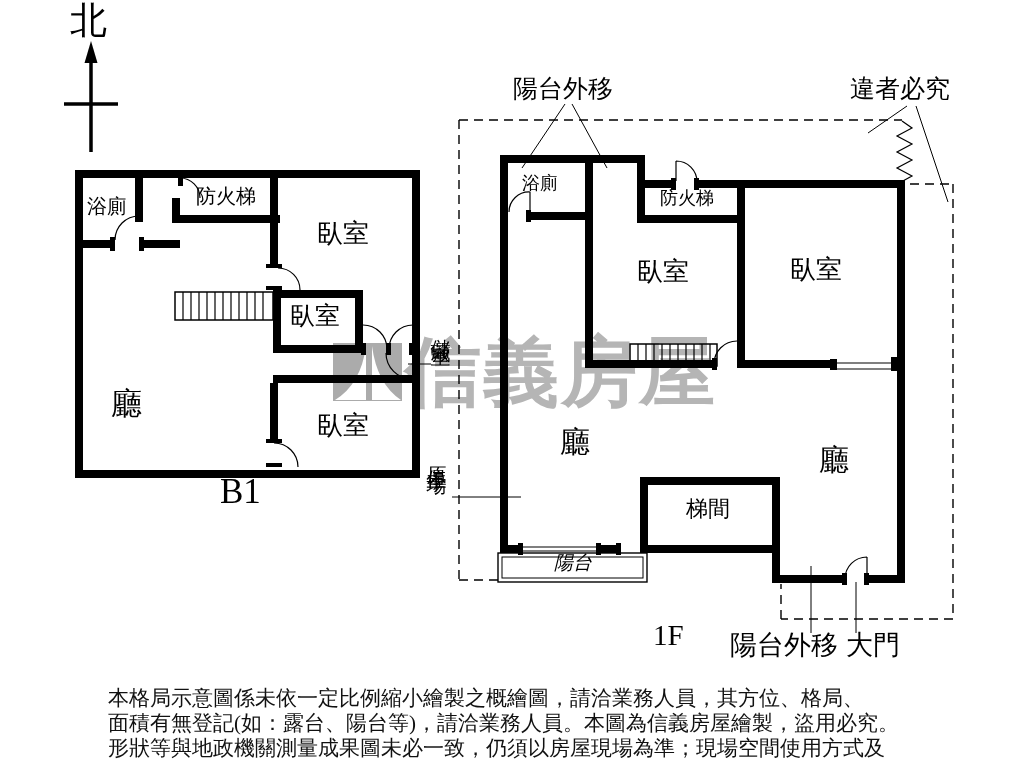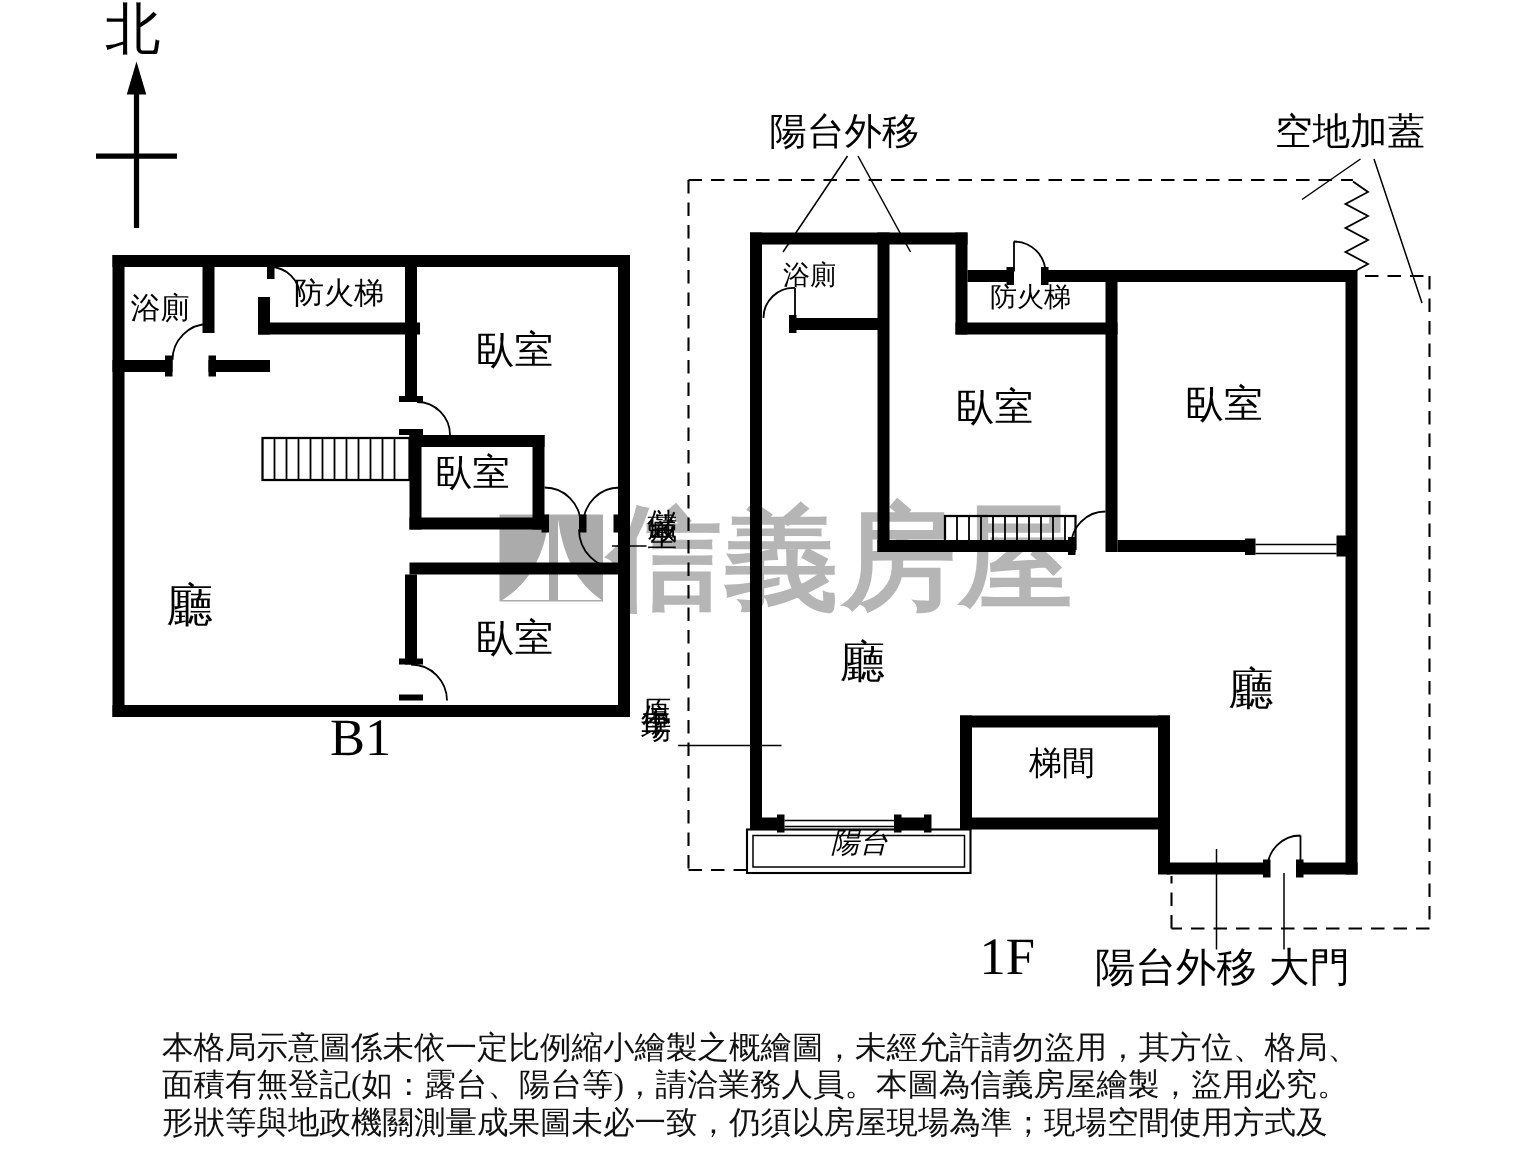--- a/index.html
+++ b/index.html
@@ -172,33 +172,33 @@
     <div class="lbl" style="left:87px;top:196px;font-size:20px;">浴廁</div>
     <div class="lbl" style="left:196px;top:186px;font-size:20px;">防火梯</div>
     <div class="lbl" style="left:317px;top:220px;font-size:26px;">臥室</div>
     <div class="lbl" style="left:290px;top:303px;font-size:25px;">臥室</div>
     <div class="lbl" style="left:317px;top:412px;font-size:26px;">臥室</div>
     <div class="lbl" style="left:111px;top:388px;font-size:31px;">廳</div>
     <div class="lbl vert" style="left:430px;top:323px;font-size:20px;">儲藏室</div>
     <div class="lbl title" style="left:220px;top:474px;font-size:35px;">B1</div>
 
     <div class="lbl" style="left:513px;top:76px;font-size:25px;">陽台外移</div>
-    <div class="lbl" style="left:850px;top:76px;font-size:25px;">空地加蓋</div>
+    <div class="lbl" style="left:850px;top:76px;font-size:25px;">違者必究</div>
     <div class="lbl" style="left:522px;top:174px;font-size:18px;">浴廁</div>
     <div class="lbl" style="left:660px;top:189px;font-size:18px;">防火梯</div>
     <div class="lbl" style="left:637px;top:258px;font-size:26px;">臥室</div>
     <div class="lbl" style="left:790px;top:256px;font-size:26px;">臥室</div>
     <div class="lbl" style="left:560px;top:426px;font-size:30px;">廳</div>
     <div class="lbl" style="left:819px;top:444px;font-size:30px;">廳</div>
     <div class="lbl" style="left:686px;top:497px;font-size:22px;">梯間</div>
     <div class="lbl" style="left:554px;top:553px;font-size:19px;font-style:italic;">陽台</div>
     <div class="lbl vert" style="left:426px;top:450px;font-size:20px;">原停車場</div>
-    <div class="lbl title" style="left:653px;top:620px;font-size:35px;">1F</div>
+    <div class="lbl title" style="left:653px;top:620px;font-size:29px;">1F</div>
     <div class="lbl" style="left:730px;top:631px;font-size:27px;">陽台外移</div>
     <div class="lbl" style="left:846px;top:631px;font-size:27px;font-family:Liberation Serif, serif;">大門</div>
   </div>
 
   <div id="disclaimer">
-    <div>本格局示意圖係未依一定比例縮小繪製之概繪圖，未經允許請勿盜用，其方位、格局、</div>
+    <div>本格局示意圖係未依一定比例縮小繪製之概繪圖，請洽業務人員，其方位、格局、</div>
     <div>面積有無登記(如：露台、陽台等)，請洽業務人員。本圖為信義房屋繪製，盜用必究。</div>
     <div>形狀等與地政機關測量成果圖未必一致，仍須以房屋現場為準；現場空間使用方式及</div>
   </div>
 </div>
 
 </body></html>

